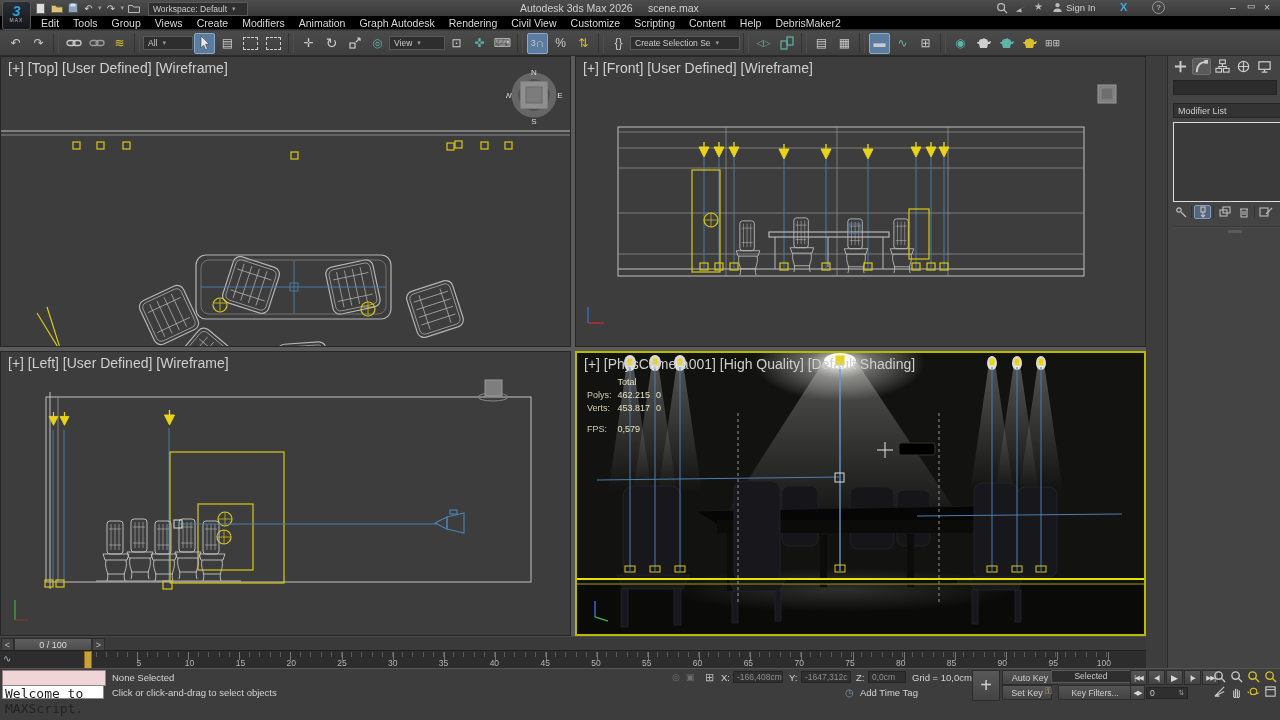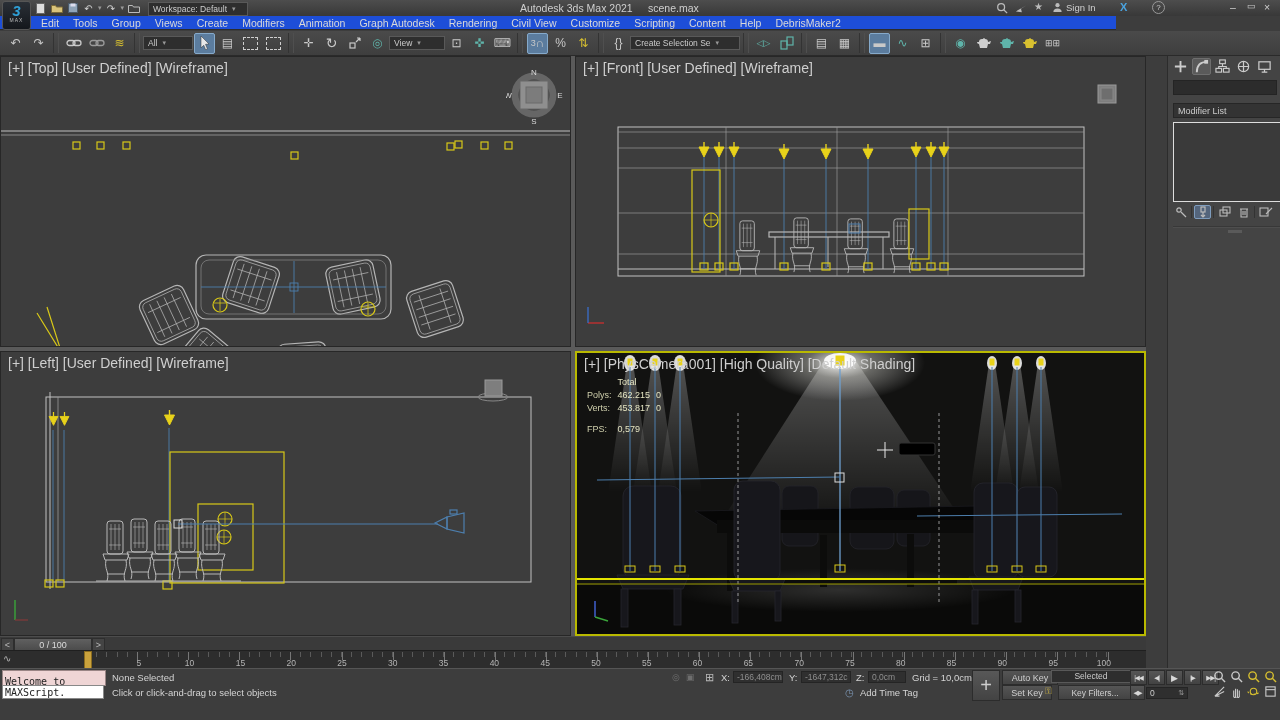--- a/index.html
+++ b/index.html
@@ -1,21 +1,21 @@
 <!DOCTYPE html>
 <html><head>
 <meta charset="utf-8">
 <style>
   html,body{margin:0;padding:0;background:#222;}
   #app{position:relative;width:1280px;height:720px;overflow:hidden;background:#3d3d3d;
        font-family:"Liberation Sans",sans-serif;color:#ccc;-webkit-font-smoothing:antialiased;}
   .abs{position:absolute;}
   
   #titlebar{left:0;top:0;width:1280px;height:16px;background:linear-gradient(#4d4d4d,#383838);}
-  #menubar{left:0;top:16px;width:1116px;height:14px;background:#1d4ed8;border-bottom:1px solid #2c2c2c;
+  #menubar{left:0;top:16px;width:1280px;height:14px;background:#000000;border-bottom:1px solid #2c2c2c;
            display:flex;align-items:center;padding-left:34px;box-sizing:border-box;}
   .mi{font-size:10.5px;color:#d8d8d8;padding:0 7px;white-space:nowrap;}
   #logo{left:2px;top:1px;width:27px;height:27px;background:linear-gradient(#2a2f36,#14171c);
         border:1px solid #555;border-radius:3px;z-index:9;text-align:center;}
   #logo .three{font-size:15px;font-weight:bold;color:#2f9fd6;font-style:italic;line-height:17px;display:block;}
   #logo .max{font-size:5px;color:#bbb;letter-spacing:1px;display:block;margin-top:-2px;}
   .qat{display:flex;align-items:center;gap:3px;}
   .qi{width:13px;height:12px;display:flex;align-items:center;justify-content:center;font-size:10px;color:#cfcfcf;}
   .ddbox{height:12px;background:#2e2e2e;border:1px solid #595959;color:#ccc;font-size:8.5px;
          display:flex;align-items:center;padding:0 4px;gap:5px;}
@@ -61,21 +61,21 @@
          background:repeating-linear-gradient(90deg,#5a5a5a 0 1px,transparent 1px 10.2px);}
   #ticksMajor{position:absolute;left:86px;top:1px;width:1024px;height:8px;
          background:repeating-linear-gradient(90deg,#777 0 1px,transparent 1px 51.1px);}
   #ticknums{position:absolute;left:76px;top:7px;width:1040px;display:flex;justify-content:space-between;}
   .tick{width:24px;text-align:center;font-size:8.5px;color:#b5b5b5;}
   #frame0{position:absolute;left:84px;top:0px;width:6px;height:17px;background:#caa23c;border:1px solid #8a6c20;}
   
   #statusbar{left:0;top:668px;width:1280px;height:32px;background:#3d3d3d;border-top:1px solid #555;box-sizing:border-box;}
   #mxr1{left:2px;top:1px;width:102px;height:14px;background:#efd5d5;border:1px solid #9a8585;}
   #mxr2{left:2px;top:16px;width:102px;height:14px;background:#fff;border:1px solid #888;
-        font-family:"DejaVu Sans Mono",monospace;font-size:10px;color:#222;display:flex;align-items:flex-end;padding-left:2px;box-sizing:border-box;}
+        font-family:"DejaVu Sans Mono",monospace;font-size:13px;color:#222;display:flex;align-items:flex-start;padding-left:2px;box-sizing:border-box;}
   .stxt{font-size:9.5px;color:#d4d4d4;white-space:nowrap;}
   .sfield{height:12px;background:#2f2f2f;border:1px solid #242424;color:#8f8f8f;font-size:8.5px;
           display:flex;align-items:center;padding:0 3px;box-sizing:border-box;}
   .sbtn2{height:13px;background:linear-gradient(#555,#434343);border:1px solid #2c2c2c;color:#d0d0d0;
          font-size:9px;display:flex;align-items:center;justify-content:center;padding:0 5px;}
   .pbtn{width:15px;height:13px;background:linear-gradient(#565656,#424242);border:1px solid #2c2c2c;
         color:#d8d8d8;font-size:6.5px;display:flex;align-items:center;justify-content:center;letter-spacing:-1px;}
   .nicon{width:15px;height:13px;display:flex;align-items:center;justify-content:center;color:#c9c9c9;}
   
   #taskbar{left:0;top:700px;width:1280px;height:20px;background:linear-gradient(#f2f1ee,#d8d5cf);border-top:1px solid #9a9a9a;}
@@ -259,21 +259,21 @@
       <span class="qi">
           <svg width="12" height="9">
             <path d="M0.5,8.5 V1.5 h4 l1,1.5 h6 v5.5 z" fill="none" stroke="#bbb"></path>
           </svg>
         </span>
     </div>
     <div class="abs ddbox" style="left:148px;top:2px;width:90px;">
       <span style="overflow:hidden;white-space:nowrap;">Workspace: Default</span>
       <span class="caret">▾</span>
     </div>
-    <span class="abs ttxt" style="left:520px;top:2px;">Autodesk 3ds Max 2021</span>
+    <span class="abs ttxt" style="left:520px;top:2px;">Autodesk 3ds Max 2026</span>
     <span class="abs ttxt" style="left:648px;top:2px;">scene.max</span>
     <span class="abs" style="left:996px;top:2px;color:#bbb;">
         <svg width="12" height="12">
           <use href="#zoomglass"></use>
         </svg>
       </span>
     <span class="abs" style="left:1015px;top:2px;color:#bbb;">
         <svg width="12" height="12">
           <use href="#plane"></use>
         </svg>

